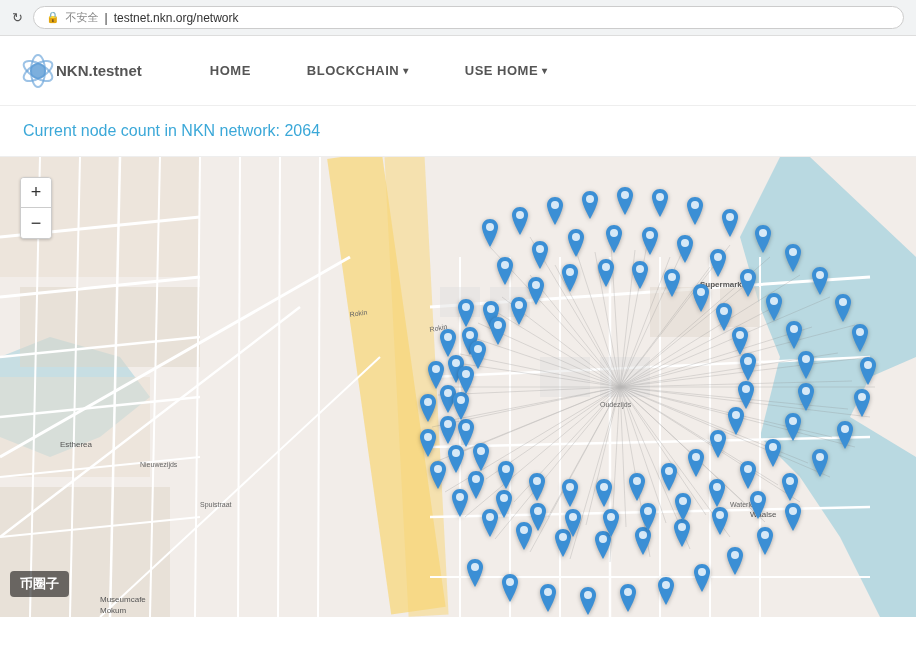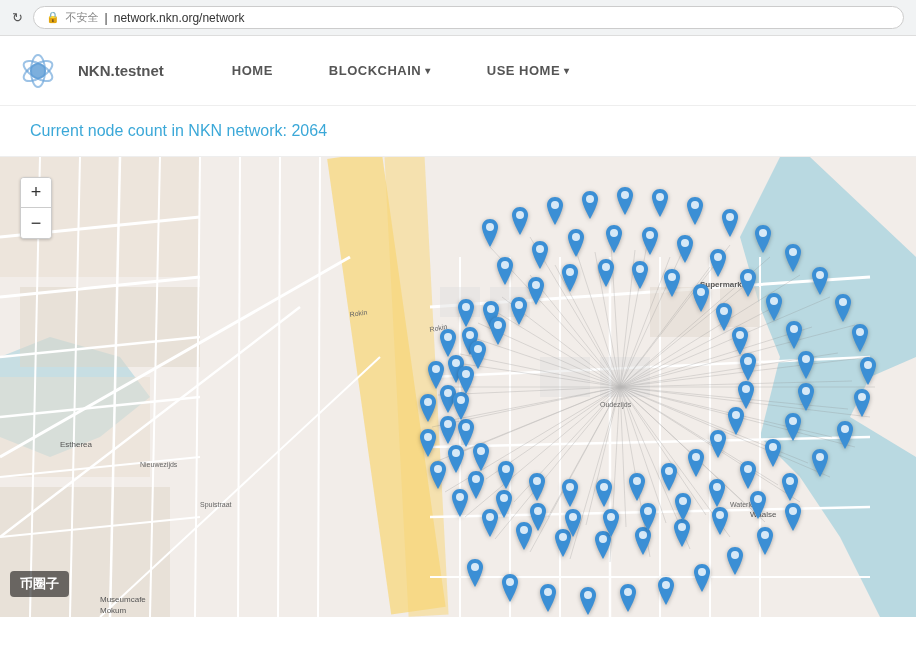--- a/index.html
+++ b/index.html
@@ -36,21 +36,21 @@
       display: flex;
       align-items: center;
       padding: 0 20px;
       height: 70px;
       border-bottom: 1px solid #eee;
       background: white;
     }
     .logo-wrap {
       display: flex;
       align-items: center;
-      gap: 22px;
+      gap: 0;
       margin-right: 40px;
     }
     .logo-icon {
       width: 36px;
       height: 36px;
     }
     .logo-text {
       color: #555;
       font-size: 15px;
       font-weight: 600;
@@ -97,21 +97,21 @@
       position: relative;
     }
     .nav-item.use-case-item .caret {
       margin-left: 4px;
       font-size: 10px;
     }
 
     
     .info-bar {
       background: white;
-      padding: 16px 30px;
+      padding: 16px 23px;
       border-bottom: 1px solid #eee;
     }
     .node-count-text {
       color: #3ba8d8;
       font-size: 16px;
       font-weight: 400;
     }
 
     
     .map-container {
@@ -202,21 +202,21 @@
 <body>
 
 <div class="browser-bar">
   <div class="browser-icons">
     <span>↻</span>
   </div>
   <div class="address-bar">
     <span class="lock-icon">🔒</span>
     <span class="insecure">不安全</span>
     <span> | </span>
-    <span>network.nkn.org/network</span>
+    <span>testnet.nkn.org/network</span>
   </div>
 </div>
 
 <div class="navbar">
   <div class="logo-wrap">
 
     <svg class="logo-icon" viewBox="0 0 36 36" xmlns="http://www.w3.org/2000/svg">
       <circle cx="18" cy="18" r="8" fill="#5b9bd5" opacity="0.8"></circle>
       <ellipse cx="18" cy="18" rx="16" ry="7" fill="none" stroke="#5b9bd5" stroke-width="2" opacity="0.6" transform="rotate(30 18 18)"></ellipse>
       <ellipse cx="18" cy="18" rx="16" ry="7" fill="none" stroke="#5b9bd5" stroke-width="2" opacity="0.6" transform="rotate(90 18 18)"></ellipse>

